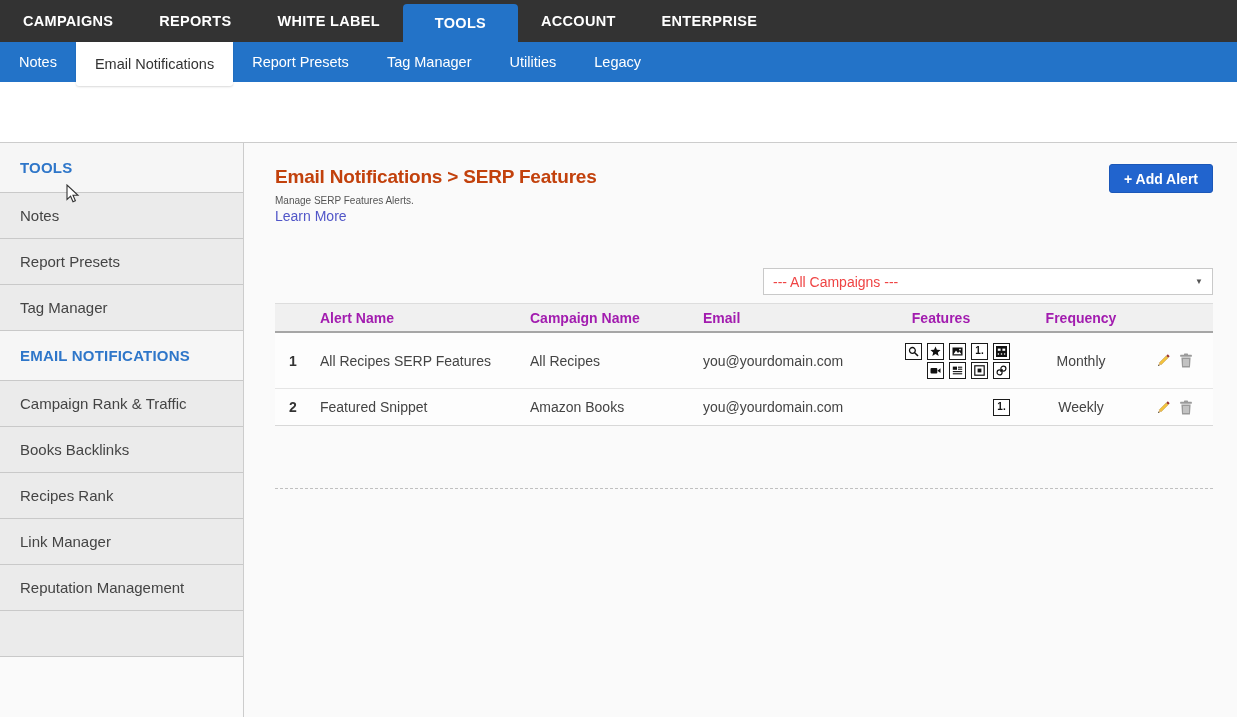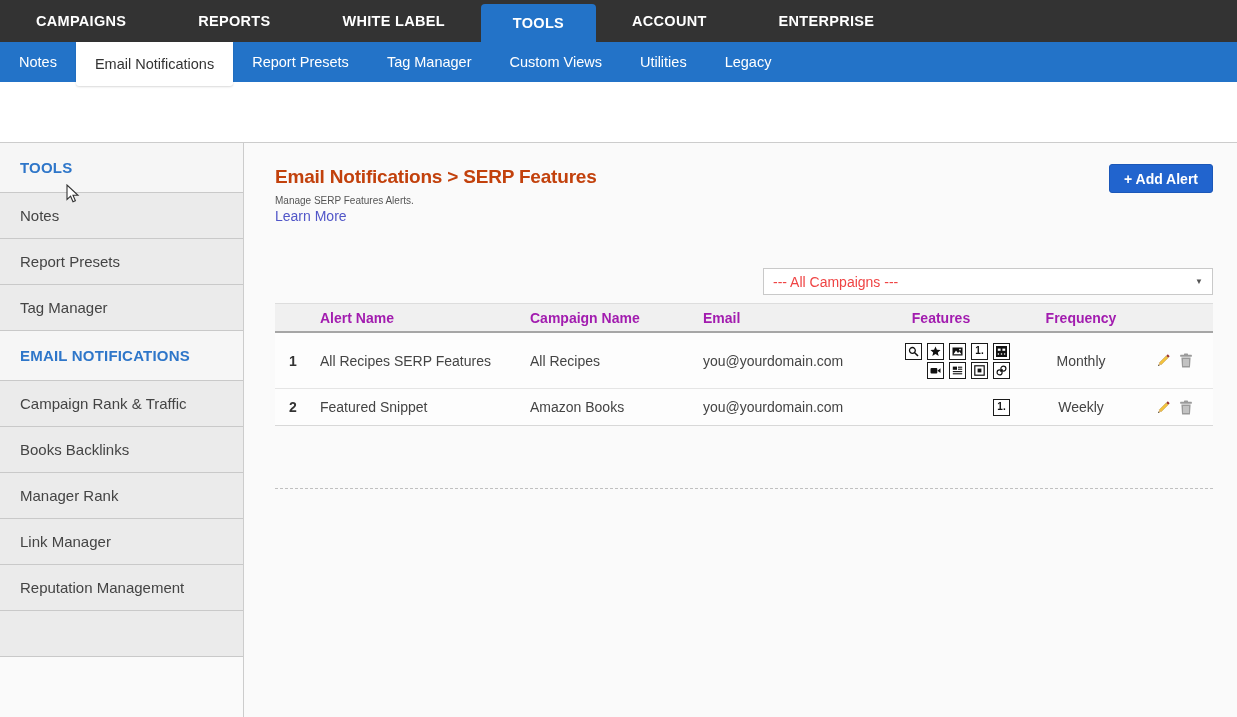--- a/index.html
+++ b/index.html
@@ -3,21 +3,21 @@
 <meta charset="utf-8">
 <style>
   * { margin:0; padding:0; box-sizing:border-box; }
   html,body { width:1237px; height:717px; overflow:hidden; background:#fff;
     font-family:"Liberation Sans", sans-serif; }
   body { position:relative; }
 
   
   .topnav { height:42px; background:#333333; display:flex; align-items:stretch; overflow:visible; }
   .topnav-item { color:#fff; font-weight:bold; font-size:14.5px; letter-spacing:.3px;
-    display:flex; align-items:center; padding:0 36px; cursor:pointer; }
+    display:flex; align-items:center; padding:0 23px; cursor:pointer; }
   .topnav-item.active { background:#2373c8; align-self:flex-end; height:38px;
     border-radius:4px 4px 0 0; padding:0 32px; }
 
   
   .subnav { height:40px; background:#2373c8; display:flex; align-items:stretch; position:relative; z-index:3; }
   .subnav-item { color:#fff; font-size:14.5px; display:flex; align-items:center;
     padding:0 19px; cursor:pointer; }
   .subnav-item.active { background:#ffffff; color:#333; height:44px; border-radius:0 0 3px 3px;
     position:relative; z-index:5; box-shadow:0 1px 2px rgba(0,0,0,.15); }
 
@@ -92,38 +92,37 @@
   <div class="topnav-item active">TOOLS</div>
   <div class="topnav-item">ACCOUNT</div>
   <div class="topnav-item">ENTERPRISE</div>
 </div>
 
 <div class="subnav">
   <div class="subnav-item">Notes</div>
   <div class="subnav-item active">Email Notifications</div>
   <div class="subnav-item">Report Presets</div>
   <div class="subnav-item">Tag Manager</div>
-  <div class="subnav-item">Custom Views</div>
   <div class="subnav-item">Utilities</div>
   <div class="subnav-item">Legacy</div>
 </div>
 
 <div class="top-gap"></div>
 
 <div class="content">
 
   <div class="sidebar">
     <div class="side-header">TOOLS</div>
     <div class="side-item">Notes</div>
     <div class="side-item">Report Presets</div>
     <div class="side-item">Tag Manager</div>
     <div class="side-header">EMAIL NOTIFICATIONS</div>
     <div class="side-item">Campaign Rank &amp; Traffic</div>
     <div class="side-item">Books Backlinks</div>
-    <div class="side-item">Manager Rank</div>
+    <div class="side-item">Recipes Rank</div>
     <div class="side-item">Link Manager</div>
     <div class="side-item">Reputation Management</div>
     <div class="side-item"></div>
   </div>
 
   <div class="main">
 
     <div class="page-header">
       <div>
         <div class="page-title">Email Notifications &gt; SERP Features</div>

